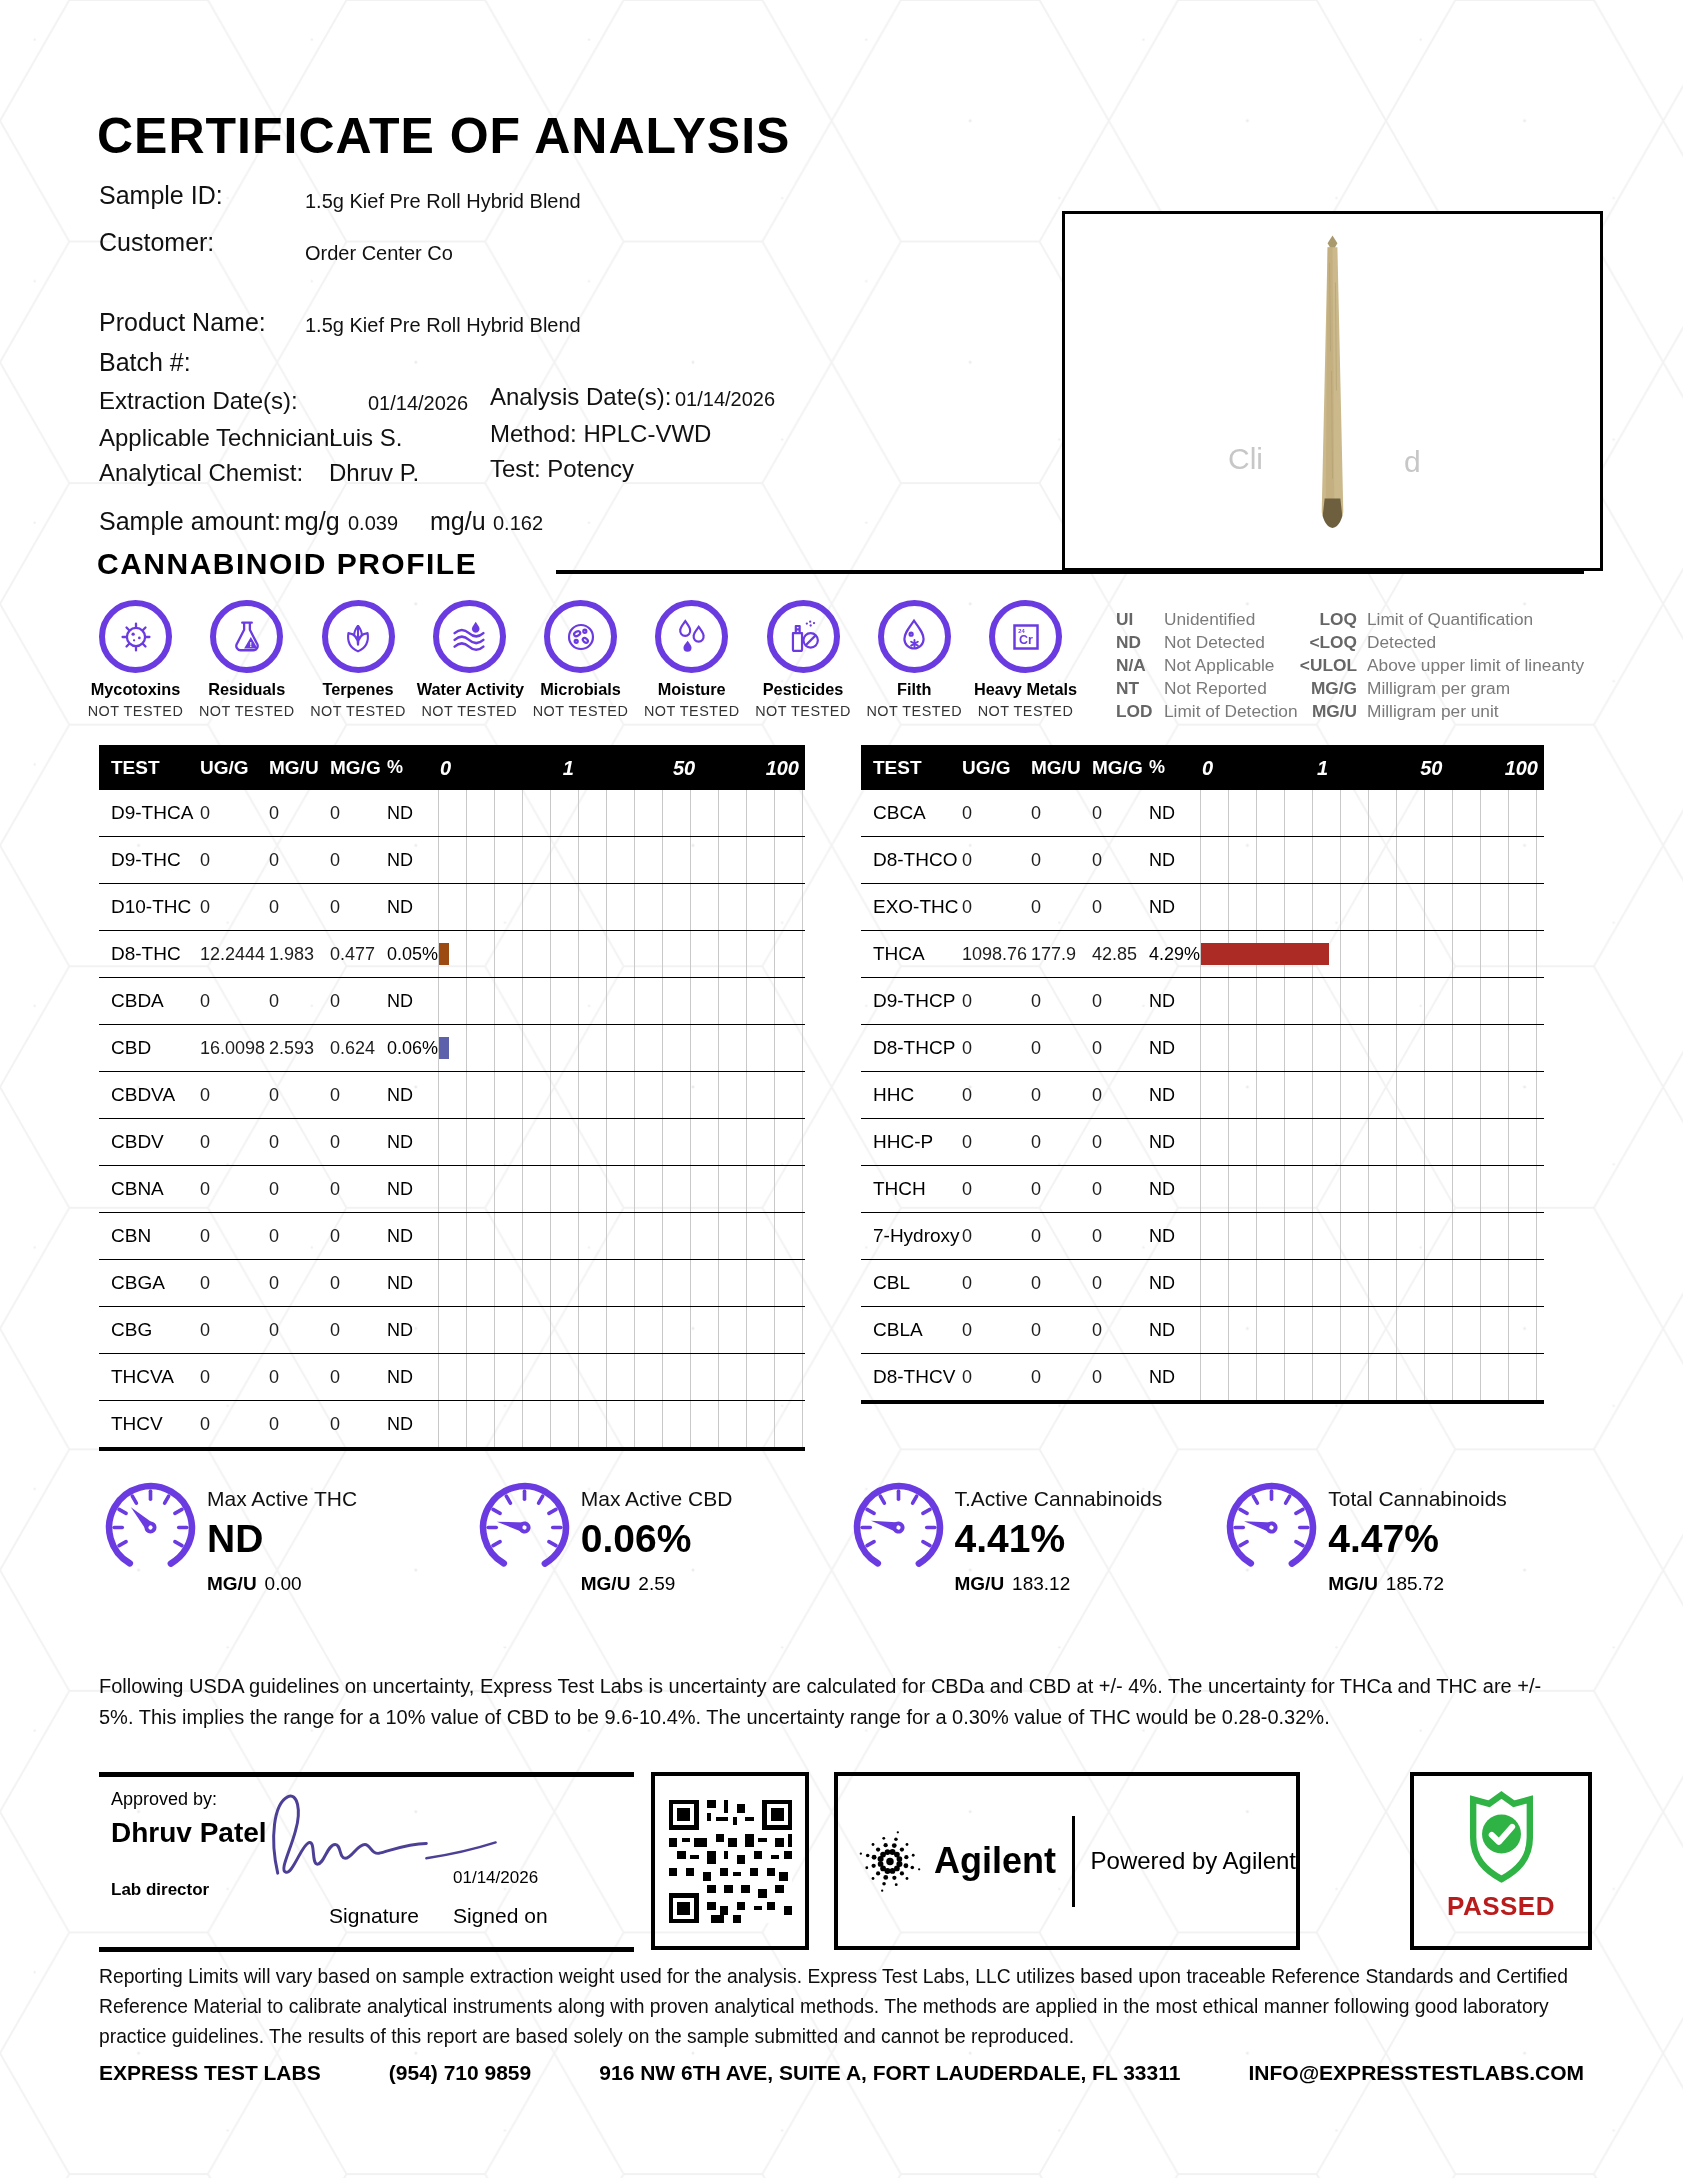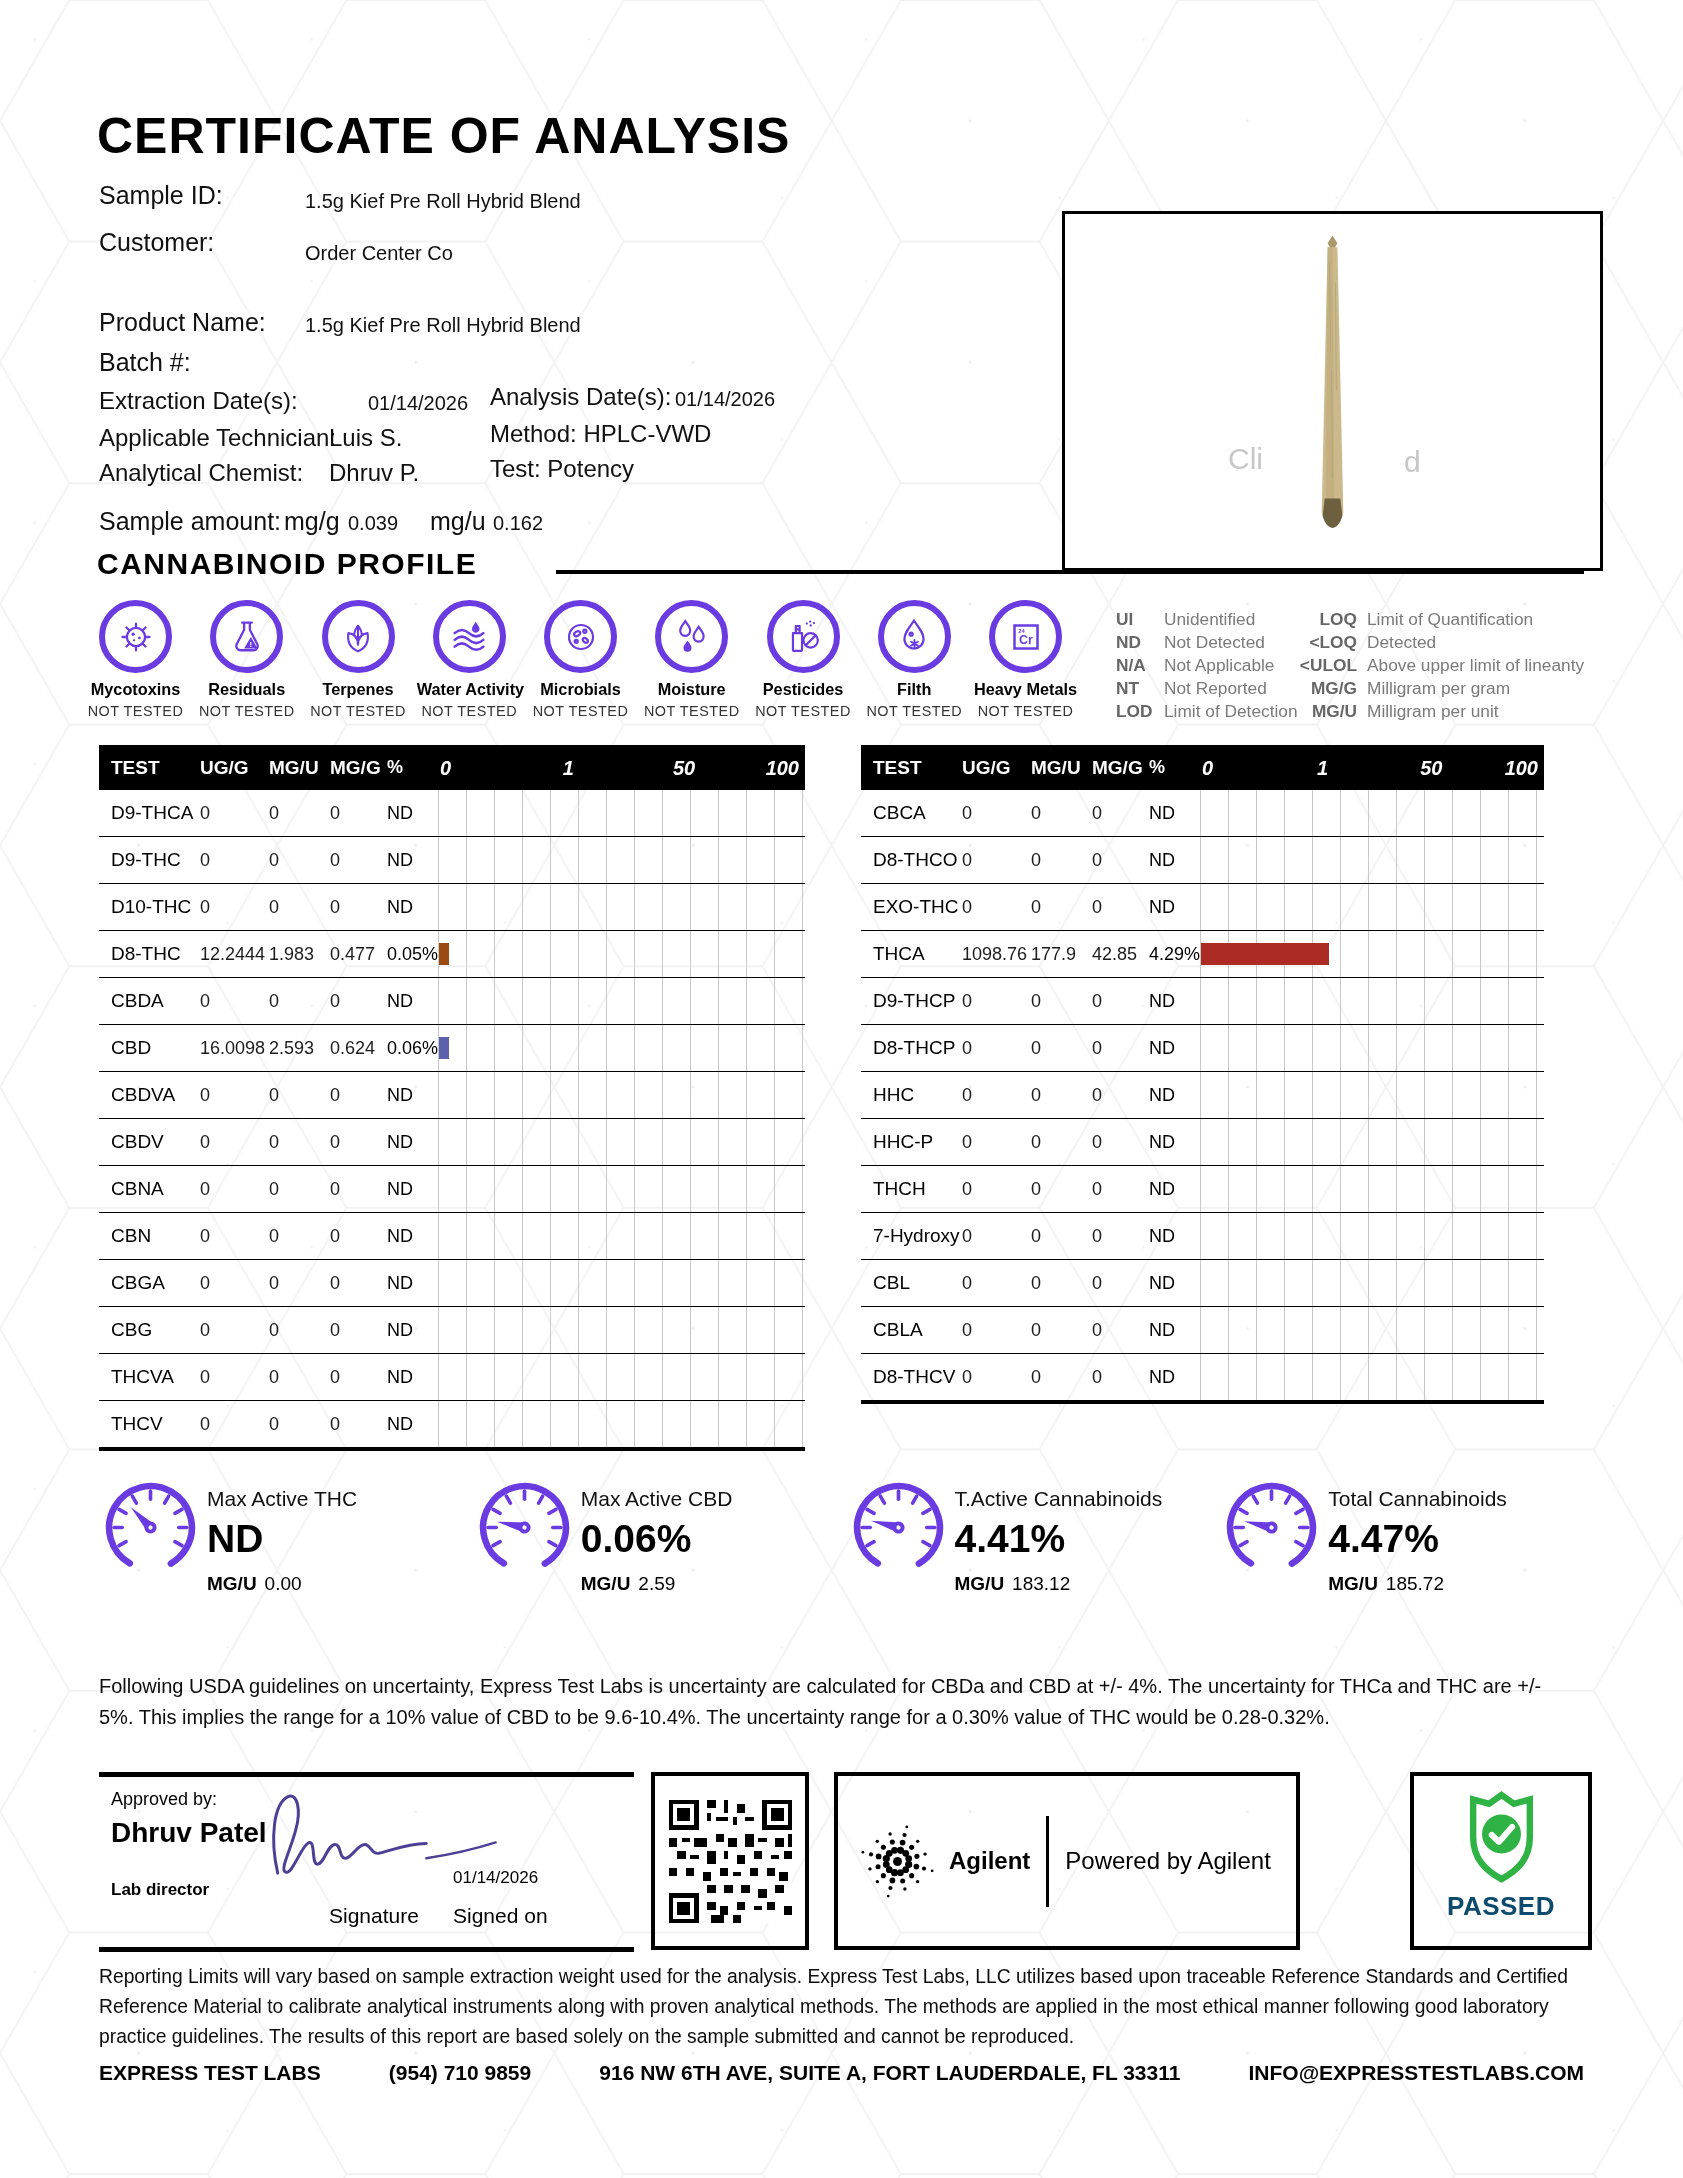--- a/index.html
+++ b/index.html
@@ -83,25 +83,25 @@
   .appr-role{position:absolute;left:12px;top:103px;font-size:17px;font-weight:800;}
   .sig-svg{position:absolute;left:149px;top:2px;}
   .sig-label{position:absolute;left:230px;top:127px;font-size:21px;}
   .sig-date{position:absolute;left:354px;top:91px;font-size:17px;}
   .sig-signed{position:absolute;left:354px;top:127px;font-size:21px;}
 
   .qrbox{left:651px;top:1772px;width:150px;height:170px;border:4px solid #000;
          display:flex;align-items:center;justify-content:center;}
   .agbox{left:834px;top:1772px;width:458px;height:170px;border:4px solid #000;
          display:flex;align-items:center;}
-  .ag-name{font-size:24px;font-weight:800;margin-left:4px;white-space:nowrap;}
+  .ag-name{font-size:36px;font-weight:800;margin-left:4px;white-space:nowrap;}
   .ag-div{width:3px;height:91px;background:#000;margin:0 16px;}
   .ag-powered{font-size:24px;white-space:nowrap;}
   .passbox{left:1410px;top:1772px;width:174px;height:170px;border:4px solid #000;text-align:center;}
-  .pass-label{font-size:26px;font-weight:800;color:#0c4a6e;letter-spacing:0.5px;margin-top:2px;}
+  .pass-label{font-size:26px;font-weight:800;color:#b91c1c;letter-spacing:0.5px;margin-top:2px;}
 
   .legal{left:99px;top:1962px;width:1485px;font-size:19.3px;line-height:30px;color:#0d0d0d;}
   .contact{left:99px;top:2061px;width:1485px;display:flex;justify-content:space-between;
            font-size:21px;font-weight:800;}
 </style>
 </head>
 <body>
 
 <div class="page">
 

